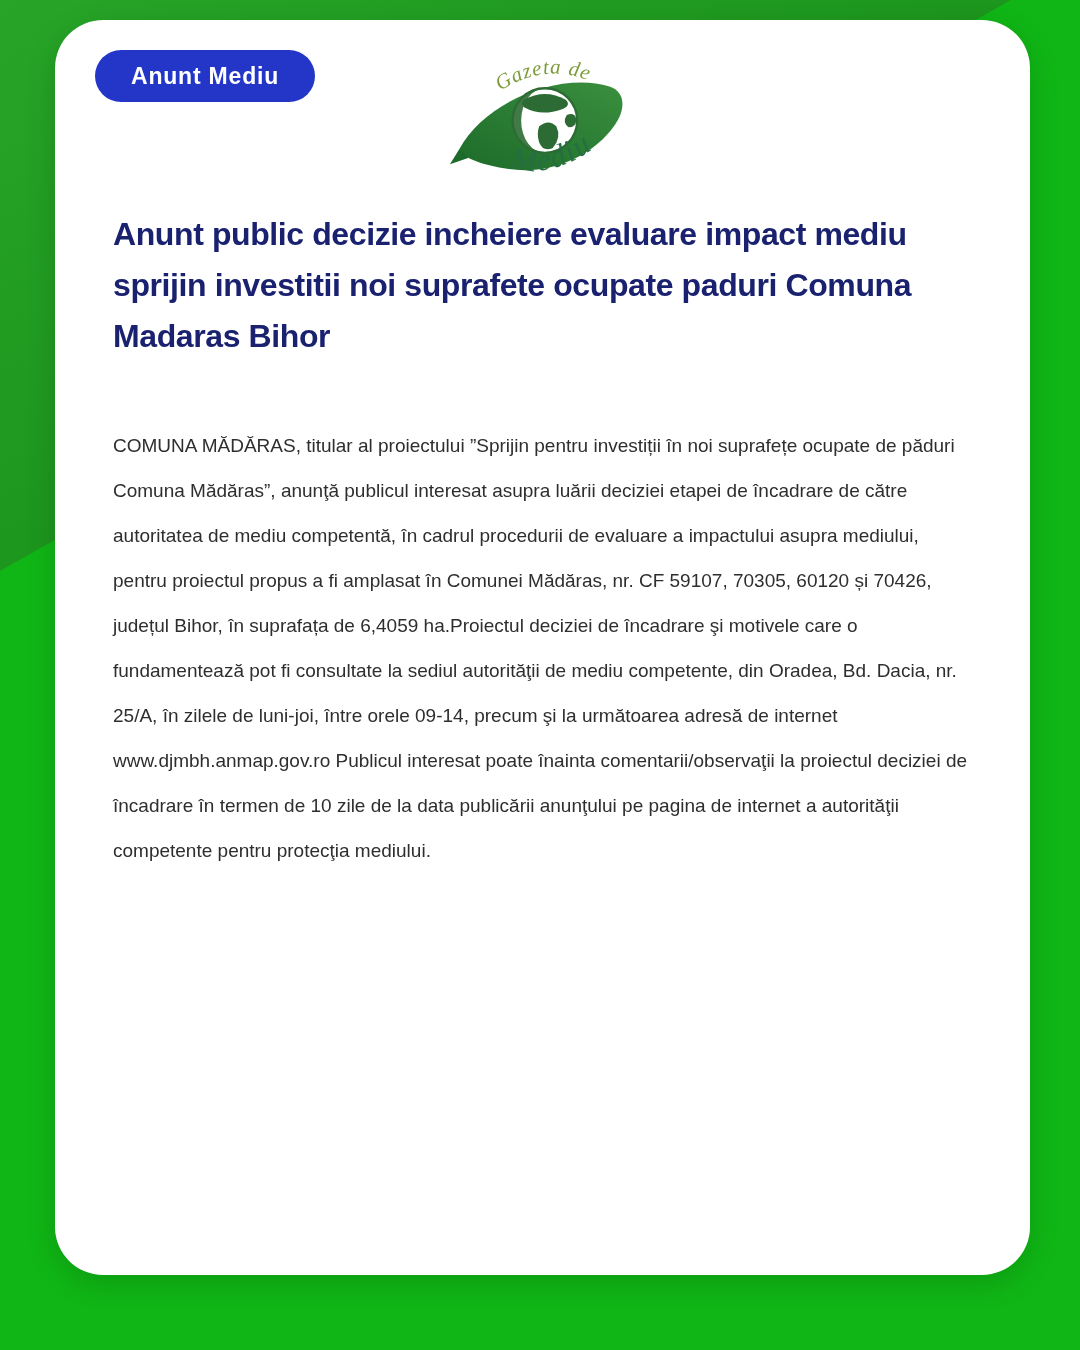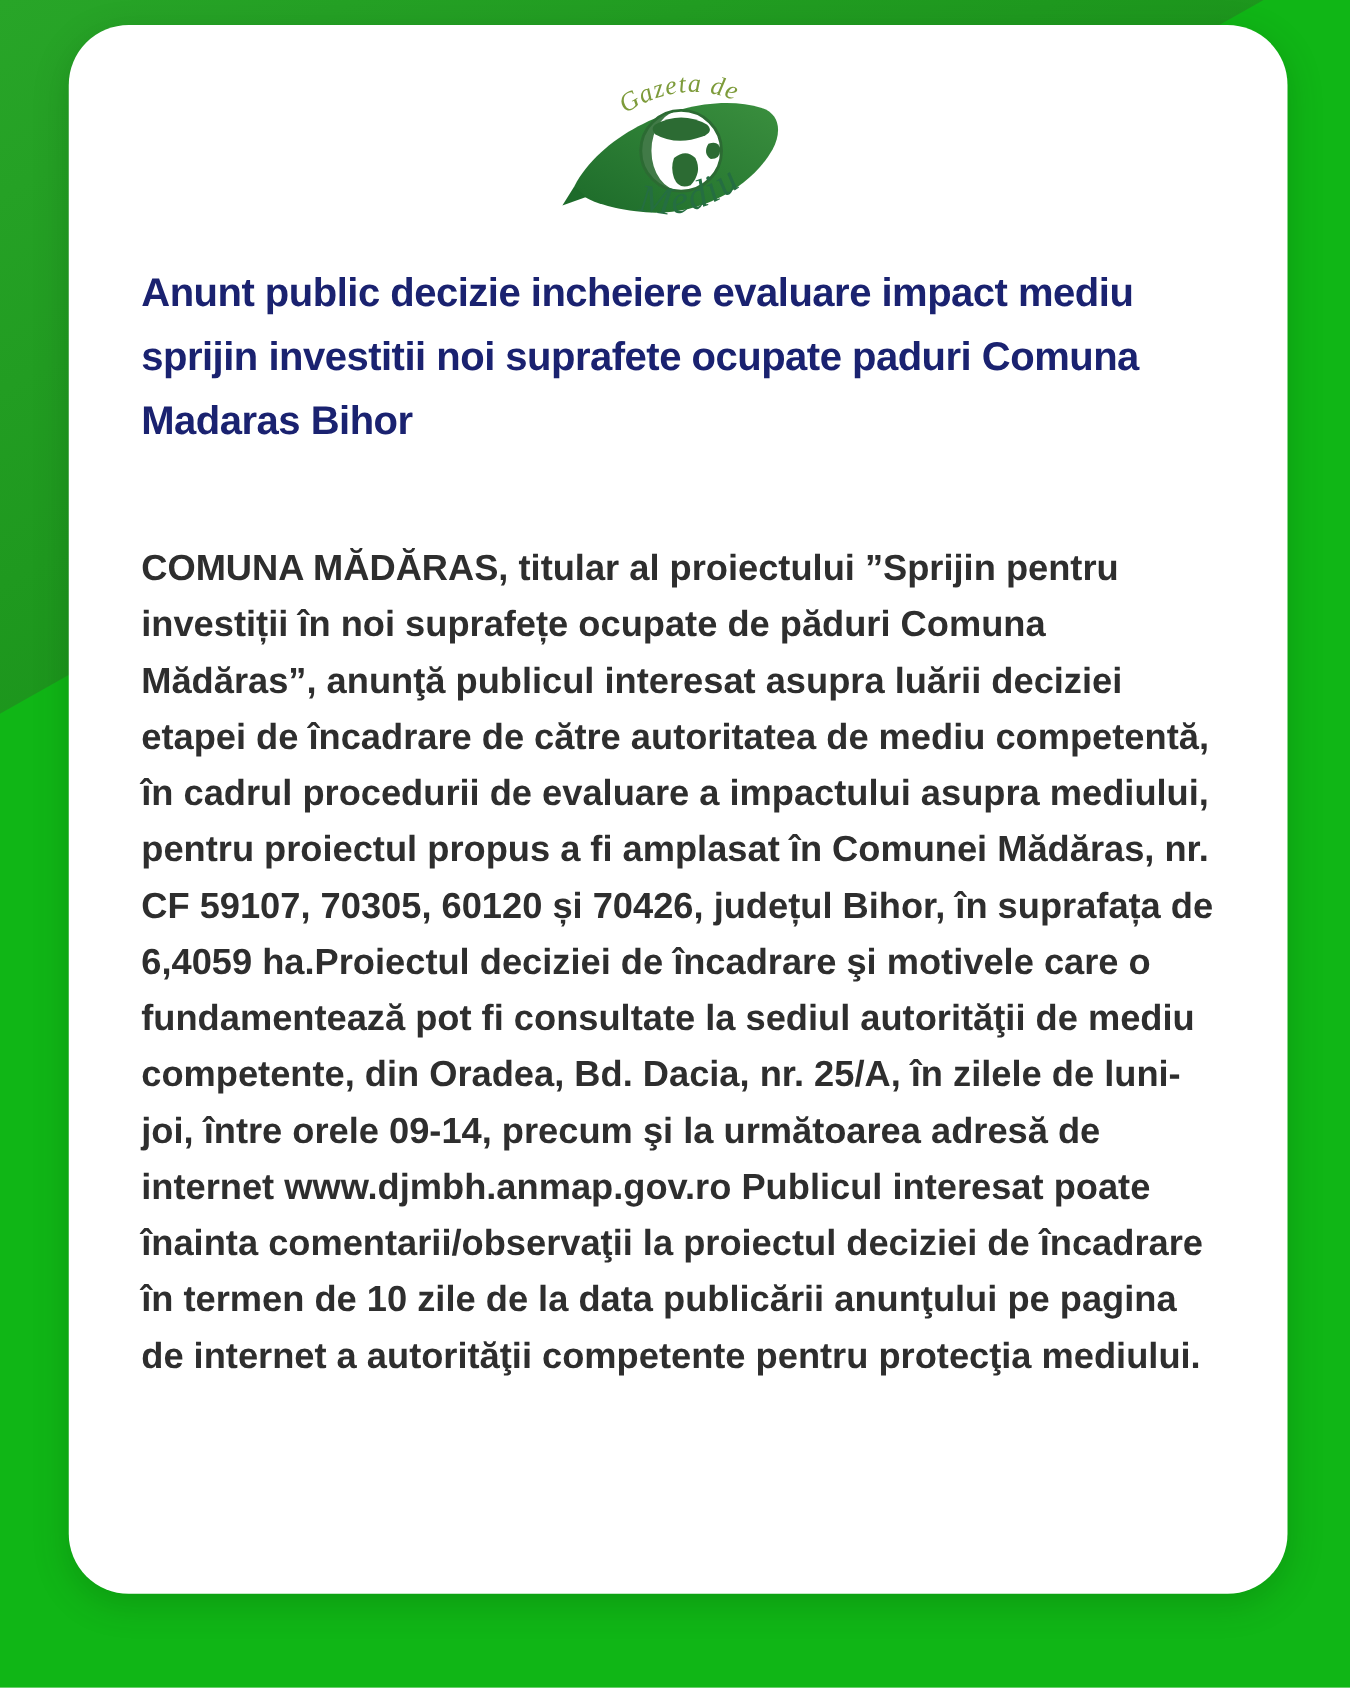--- a/index.html
+++ b/index.html
@@ -31,32 +31,35 @@
     width:190px;height:158px;
   }
   .logo svg{width:100%;height:100%;}
   .headline{
     position:absolute;left:58px;top:168px;width:866px;
     font-size:32px;line-height:51px;font-weight:700;
     letter-spacing:-0.4px;color:#1a2270;
   }
   .body-text{
     position:absolute;left:58px;top:384px;width:862px;
-    font-size:29px;line-height:45px;font-weight:700;
+    font-size:19px;line-height:45px;font-weight:400;
     color:#2e2e2e;
   }
 </style>
 </head>
 <body>
 
 <div class="bg-base"></div>
 <div class="bg-dark-wedge"></div>
 
 <div class="card">
 
+  <div class="badge">
+    <span>Anunt Mediu</span>
+  </div>
 
   <div class="logo">
     <svg viewBox="0 0 200 160">
       <defs>
         <path id="arcTop" d="M 26 80 Q 102 6 180 64" fill="none"></path>
         <path id="arcBot" d="M 38 122 Q 102 170 178 96" fill="none"></path>
         <linearGradient id="leafGrad" x1="0" y1="1" x2="1" y2="0">
           <stop offset="0" stop-color="#1d6b2a"></stop>
           <stop offset="1" stop-color="#3a8f3e"></stop>
         </linearGradient>

